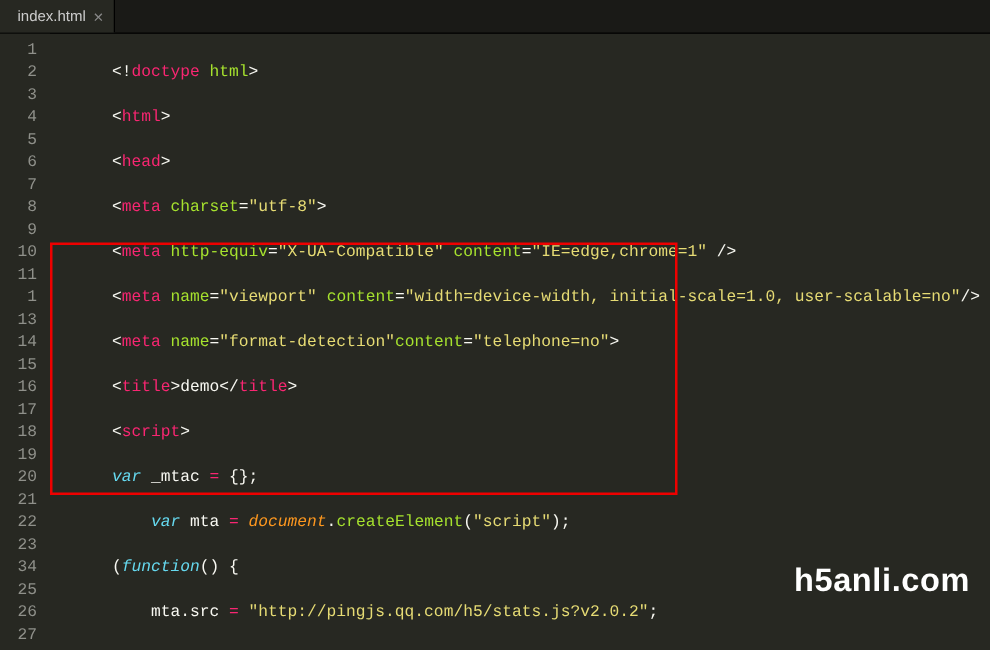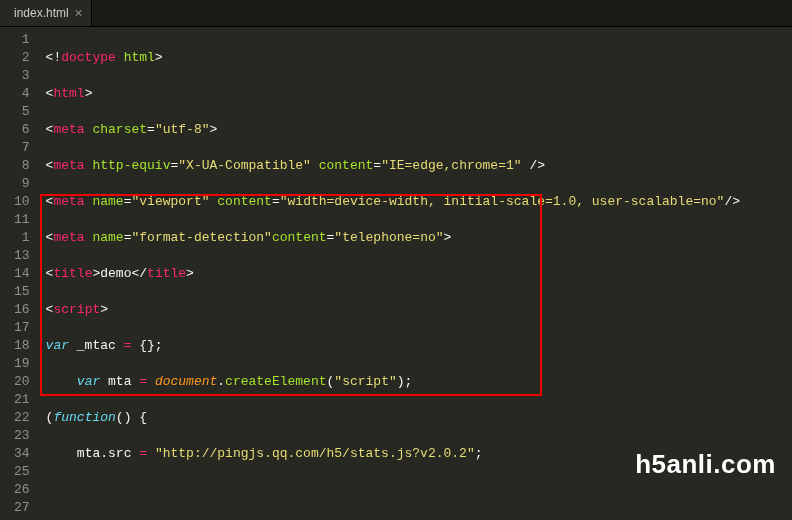--- a/index.html
+++ b/index.html
@@ -53,21 +53,21 @@
     line-height: 18px;
   }
   .code {
     padding: 4px 0 4px 6px;
     line-height: 18px;
     white-space: pre;
     flex: 1;
     position: relative;
   }
   .ln { height: 18px; }
-  .cl { height: 18px; }
+  .cl { height: 18px; margin-left: 44px; }
   
   .w  { color: #f8f8f2; }      
   .p  { color: #f8f8f2; }      
   .r  { color: #f92672; }      
   .oi { color: #fd971f; font-style: italic; }
   .g  { color: #a6e22e; }      
   .y  { color: #e6db74; }      
   .c  { color: #75715e; }      
   .cy { color: #66d9ef; font-style: italic; }
   .red-box {
@@ -127,20 +127,21 @@
       <div class="ln">23</div>
       <div class="ln">34</div>
       <div class="ln">25</div>
       <div class="ln">26</div>
       <div class="ln">27</div>
     </div>
 
   <div class="code">
 <div class="cl"><span class="p">&lt;!</span><span class="r">doctype</span><span class="p"> </span><span class="g">html</span><span class="p">&gt;</span></div>
 <div class="cl"><span class="p">&lt;</span><span class="r">html</span><span class="p">&gt;</span></div>
+<div class="cl"><span class="p">&lt;</span><span class="r">head</span><span class="p">&gt;</span></div>
 <div class="cl"><span class="p">&lt;</span><span class="r">meta</span><span class="p"> </span><span class="g">charset</span><span class="p">=</span><span class="y">"utf-8"</span><span class="p">&gt;</span></div>
 <div class="cl"><span class="p">&lt;</span><span class="r">meta</span><span class="p"> </span><span class="g">http-equiv</span><span class="p">=</span><span class="y">"X-UA-Compatible"</span><span class="p"> </span><span class="g">content</span><span class="p">=</span><span class="y">"IE=edge,chrome=1"</span><span class="p"> /&gt;</span></div>
 <div class="cl"><span class="p">&lt;</span><span class="r">meta</span><span class="p"> </span><span class="g">name</span><span class="p">=</span><span class="y">"viewport"</span><span class="p"> </span><span class="g">content</span><span class="p">=</span><span class="y">"width=device-width, initial-scale=1.0, user-scalable=no"</span><span class="p">/&gt;</span></div>
 <div class="cl"><span class="p">&lt;</span><span class="r">meta</span><span class="p"> </span><span class="g">name</span><span class="p">=</span><span class="y">"format-detection"</span><span class="g">content</span><span class="p">=</span><span class="y">"telephone=no"</span><span class="p">&gt;</span></div>
 <div class="cl"><span class="p">&lt;</span><span class="r">title</span><span class="p">&gt;</span><span class="w">demo</span><span class="p">&lt;/</span><span class="r">title</span><span class="p">&gt;</span></div>
 <div class="cl"><span class="p">&lt;</span><span class="r">script</span><span class="p">&gt;</span></div>
 <div class="cl"><span class="cy">var</span><span class="w"> _mtac </span><span class="r">=</span><span class="w"> {};</span></div>
 <div class="cl">    <span class="cy">var</span><span class="w"> mta </span><span class="r">=</span><span class="w"> </span><span class="oi">document</span><span class="w">.</span><span class="g">createElement</span><span class="w">(</span><span class="y">"script"</span><span class="w">);</span></div>
 <div class="cl"><span class="w">(</span><span class="cy">function</span><span class="w">() {</span></div>
 <div class="cl">    <span class="w">mta.src </span><span class="r">=</span><span class="w"> </span><span class="y">"http://pingjs.qq.com/h5/stats.js?v2.0.2"</span><span class="w">;</span></div>

